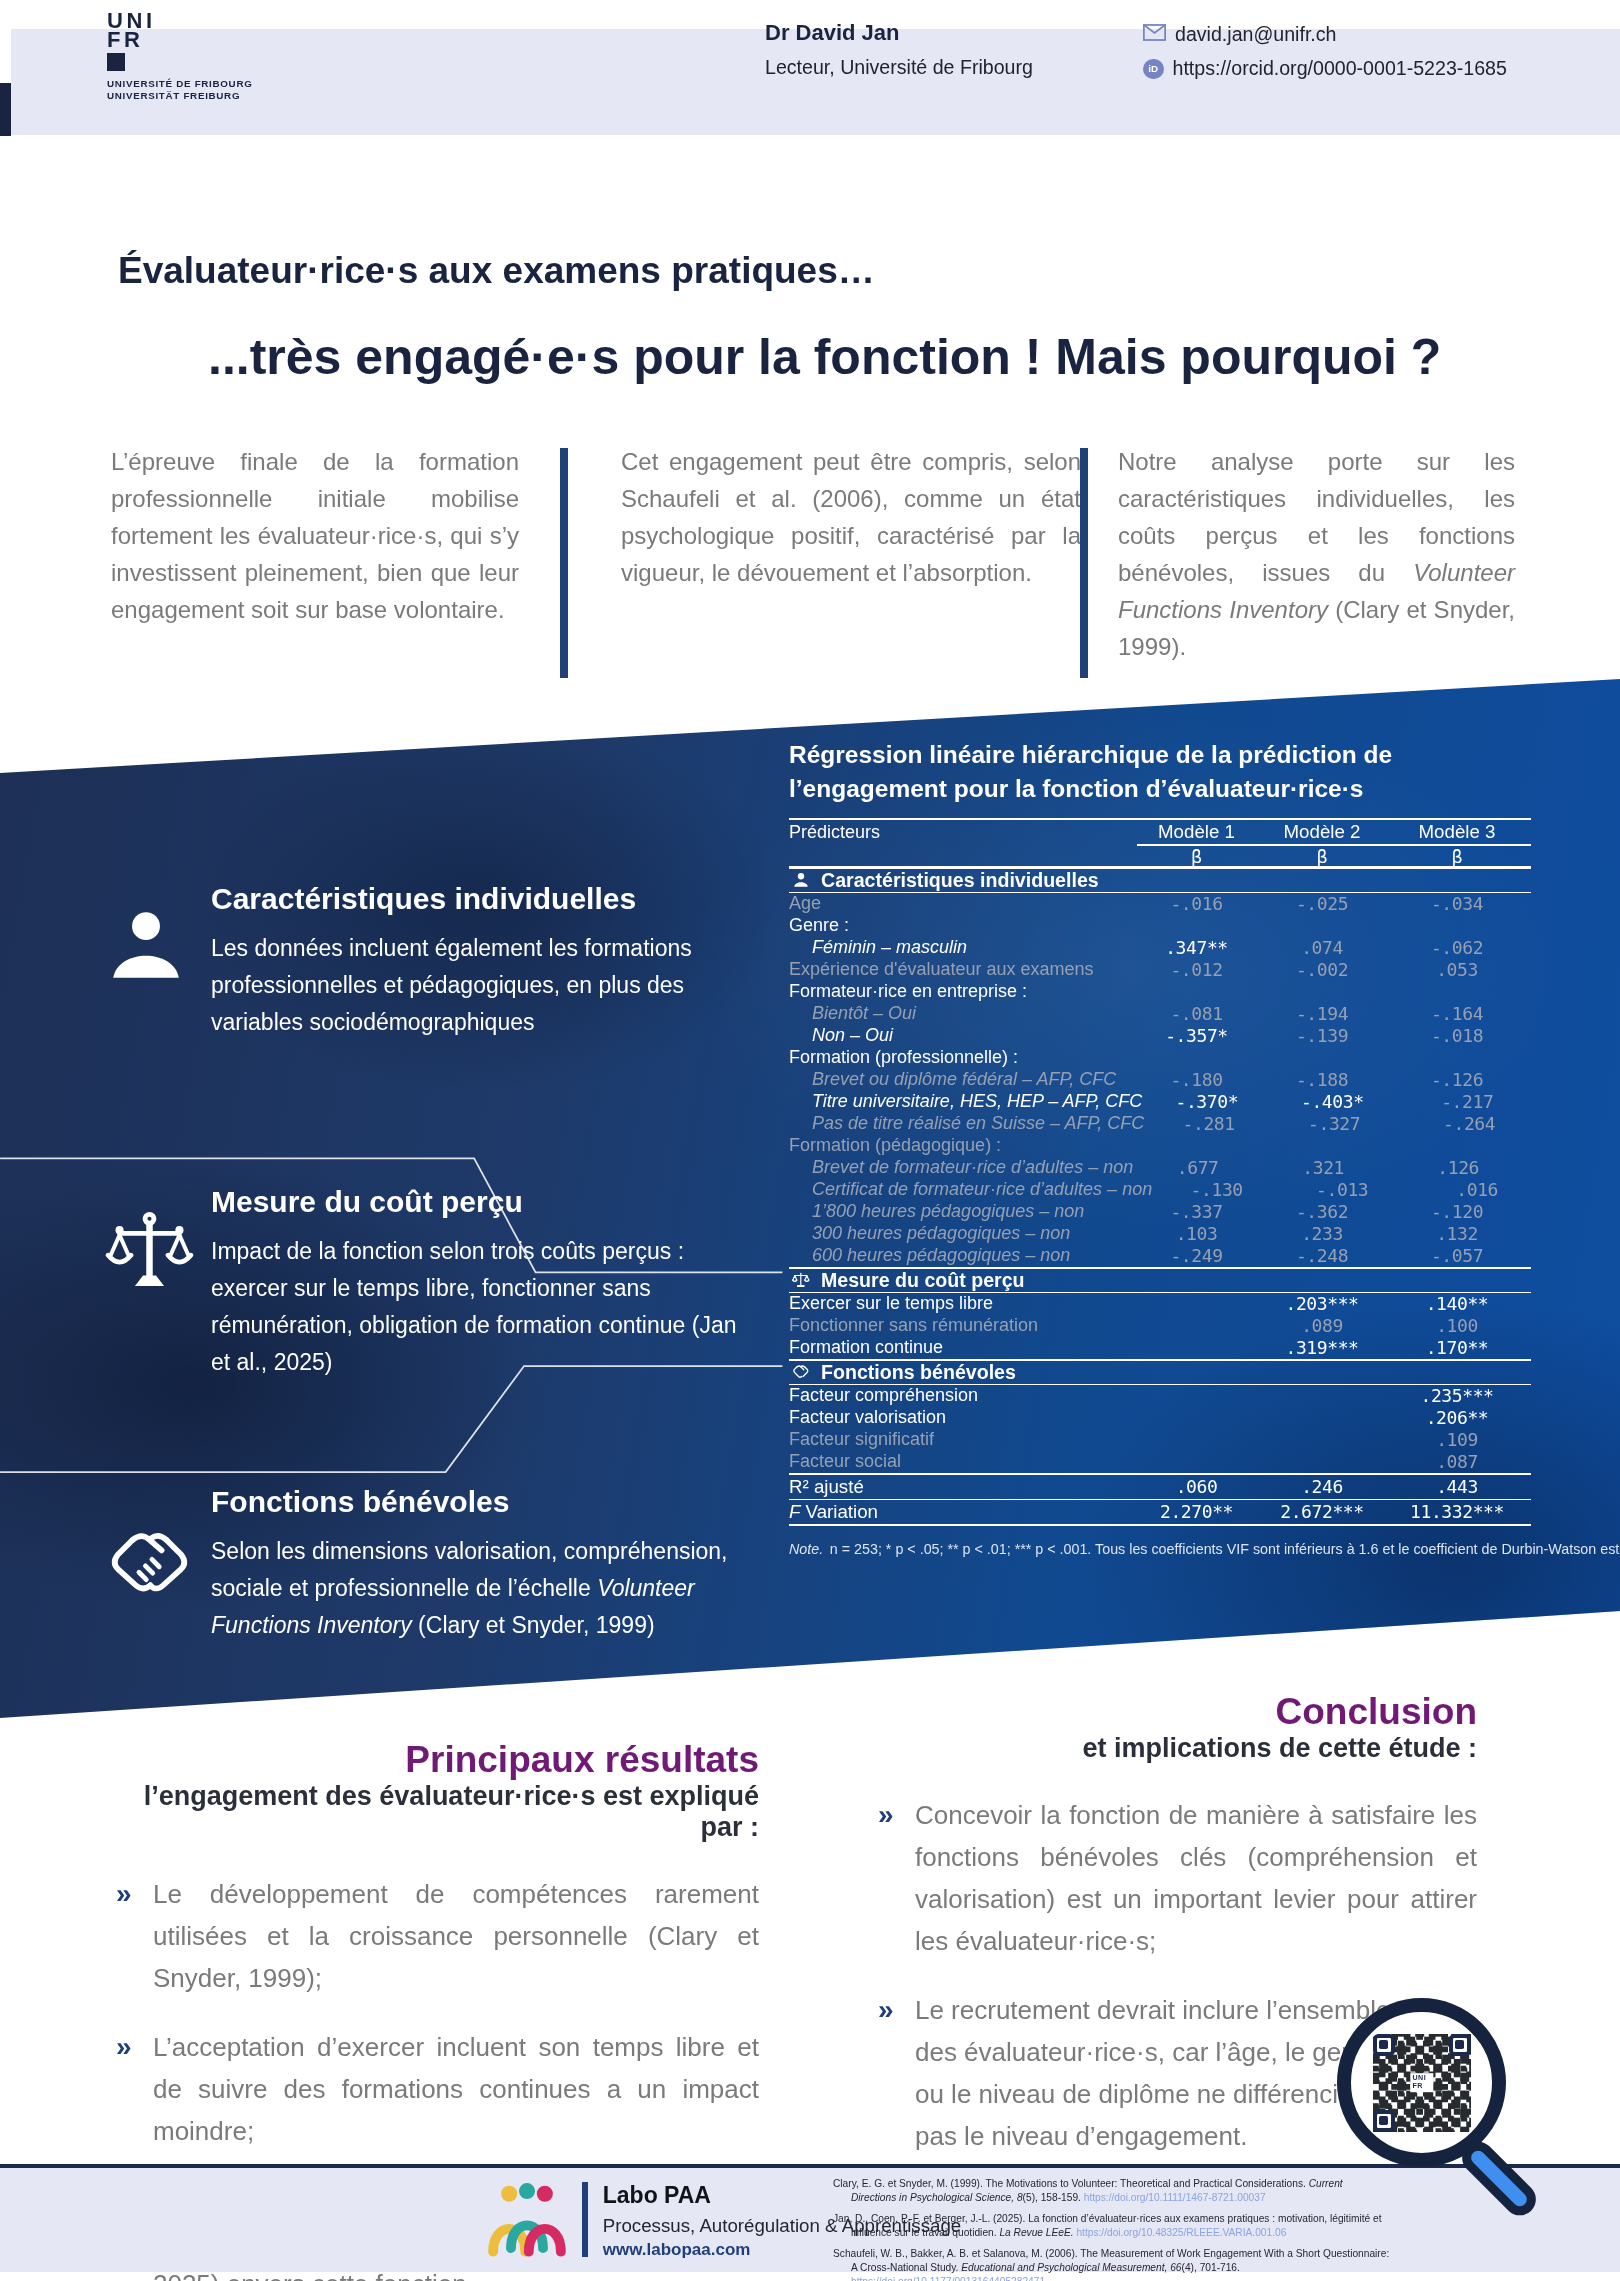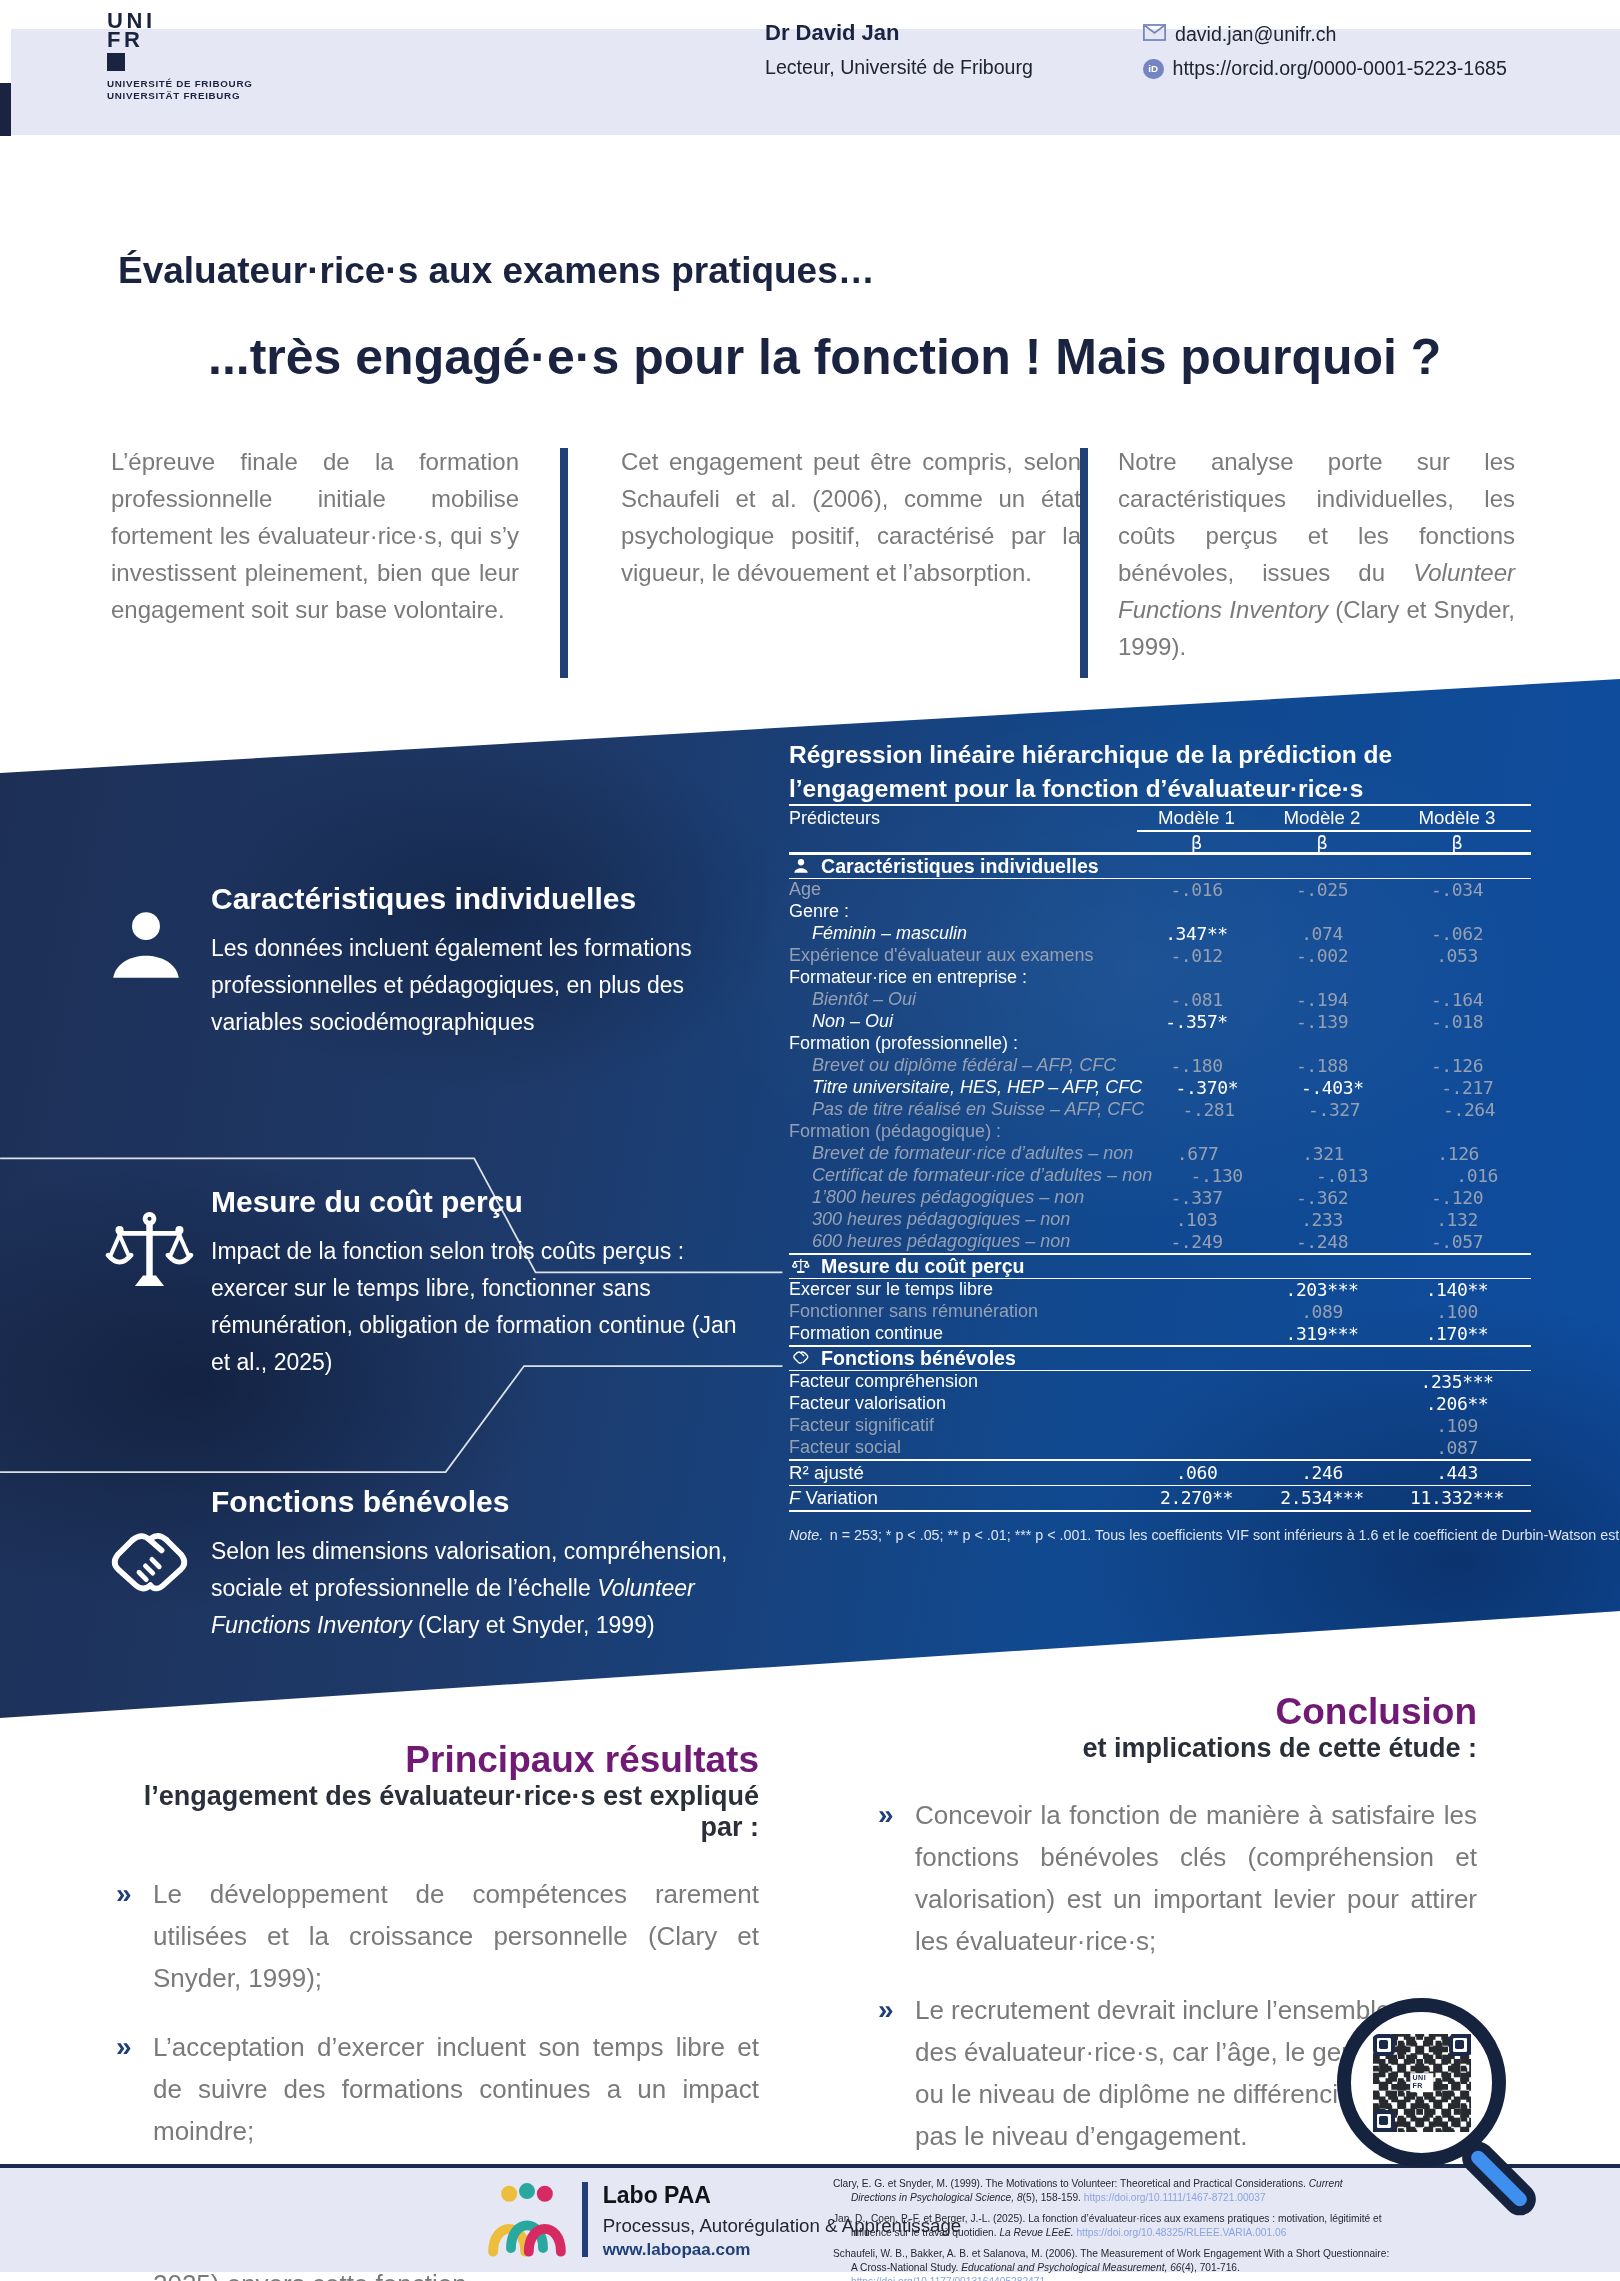--- a/index.html
+++ b/index.html
@@ -43,21 +43,21 @@
   .connectors{position:absolute;left:0;top:0;}
 
   
   .sicon{position:absolute;left:105px;}
   .stitle{position:absolute;left:211px;font-size:30px;font-weight:bold;color:#fff;white-space:nowrap;}
   .sbody{position:absolute;left:211px;width:545px;font-size:23px;line-height:37px;color:#fff;}
 
   
   .ttitle{position:absolute;left:789px;top:59px;width:749px;font-size:24.5px;font-weight:bold;
           color:#fff;line-height:34px;}
-  .rtable{position:absolute;left:789px;top:125px;width:742px;}
+  .rtable{position:absolute;left:789px;top:139px;width:742px;}
   .hr{height:2.2px;background:#fff;}
   .hr.final{height:2.7px;}
   .prule{margin-left:348px;height:1.8px;background:#fff;}
   .trow{display:flex;align-items:center;height:22px;}
   .thm{height:24px;} .thb{height:20.5px;}
   .tlabel{flex:0 0 343px;box-sizing:border-box;font-size:18px;color:#fff;white-space:nowrap;}
   .tlabel.ind{padding-left:23px;}
   .tlabel.ital{font-style:italic;}
   .tlabel.dim{color:#96a0b3;}
   .tval{text-align:center;font-family:"DejaVu Sans Mono",monospace;font-size:18px;color:#96a0b3;letter-spacing:-0.4px;}
@@ -405,21 +405,21 @@
           </div>
           <div class="trow tstat">
             <div class="tlabel">R² ajusté</div>
             <div class="tval c0 bright">.060</div>
             <div class="tval c1 bright">.246</div>
             <div class="tval c2 bright">.443</div>
           </div>
           <div class="trow tstat f">
             <div class="tlabel"><i>F</i> Variation</div>
             <div class="tval c0 bright">2.270**</div>
-            <div class="tval c1 bright">2.534***</div>
+            <div class="tval c1 bright">2.672***</div>
             <div class="tval c2 bright">11.332***</div>
           </div>
         </div>
       <div class="hr final"></div>
       <div class="tnote"><i>Note.</i><span> n = 253; * p &lt; .05; ** p &lt; .01; *** p &lt; .001. Tous les coefficients VIF sont inférieurs à 1.6 et le coefficient de Durbin-Watson est de 2.01</span></div>
     </div>
   </div>
 
   <div class="results">
     <div class="bighead">Principaux résultats</div>

